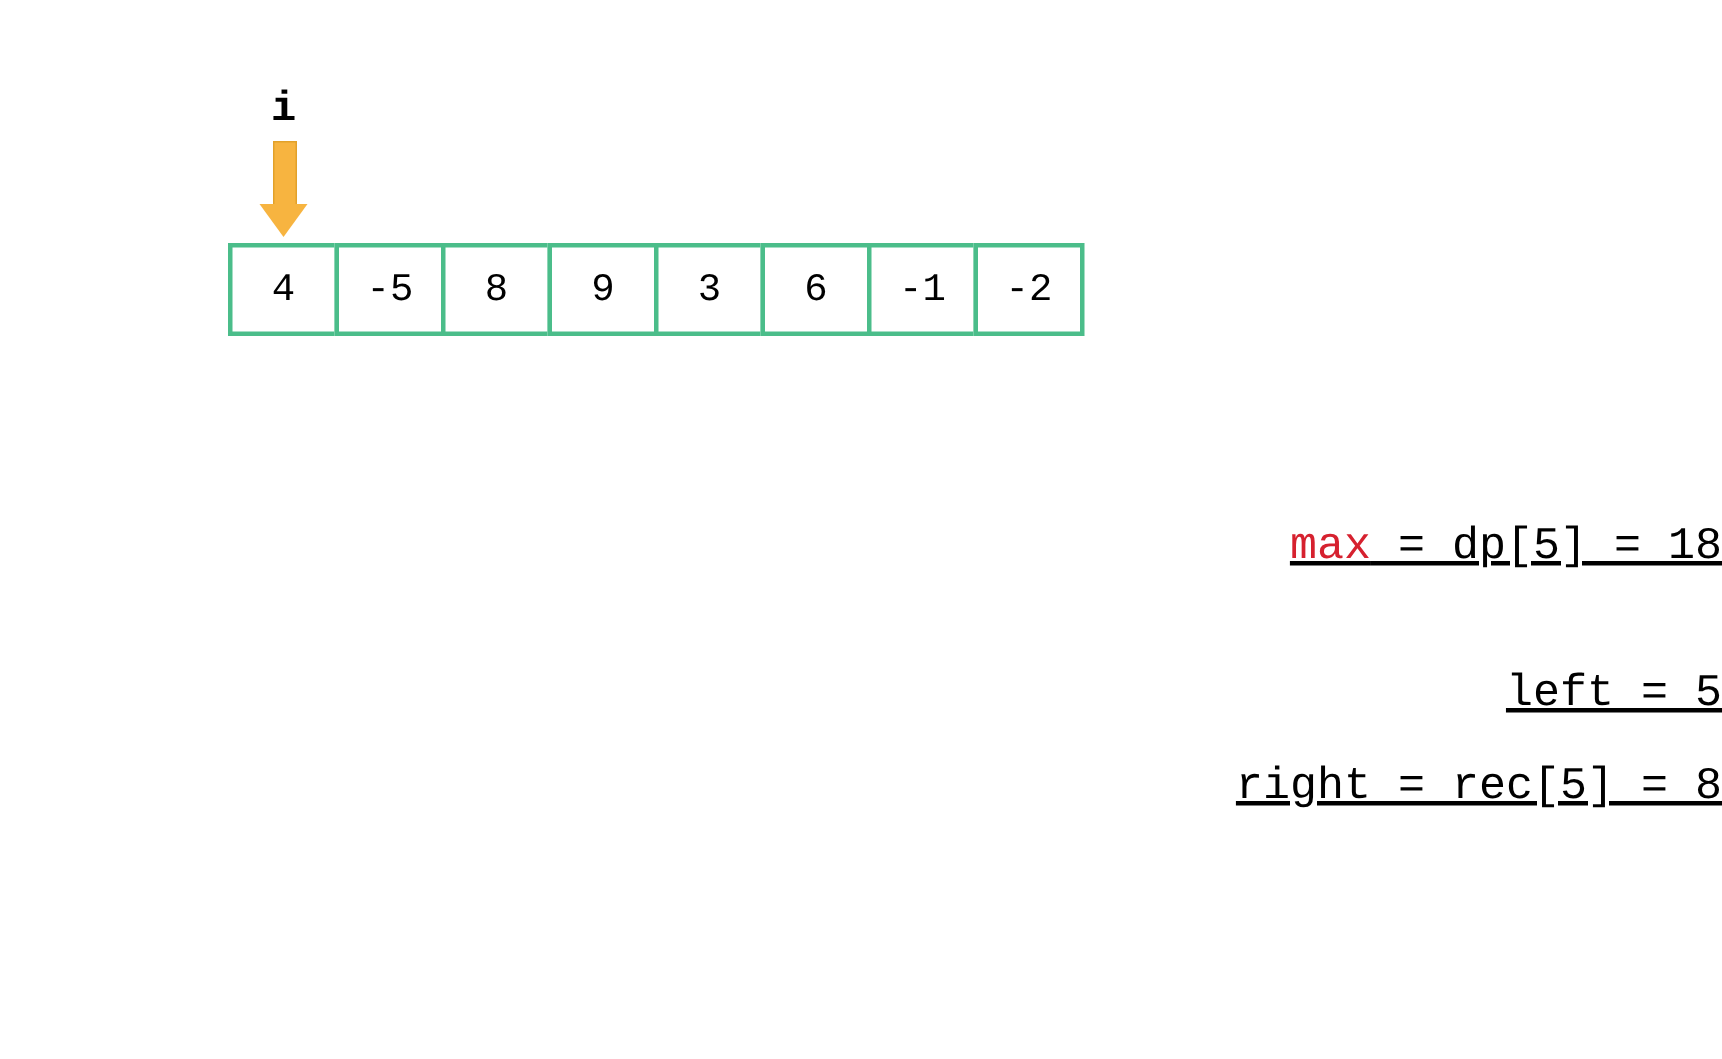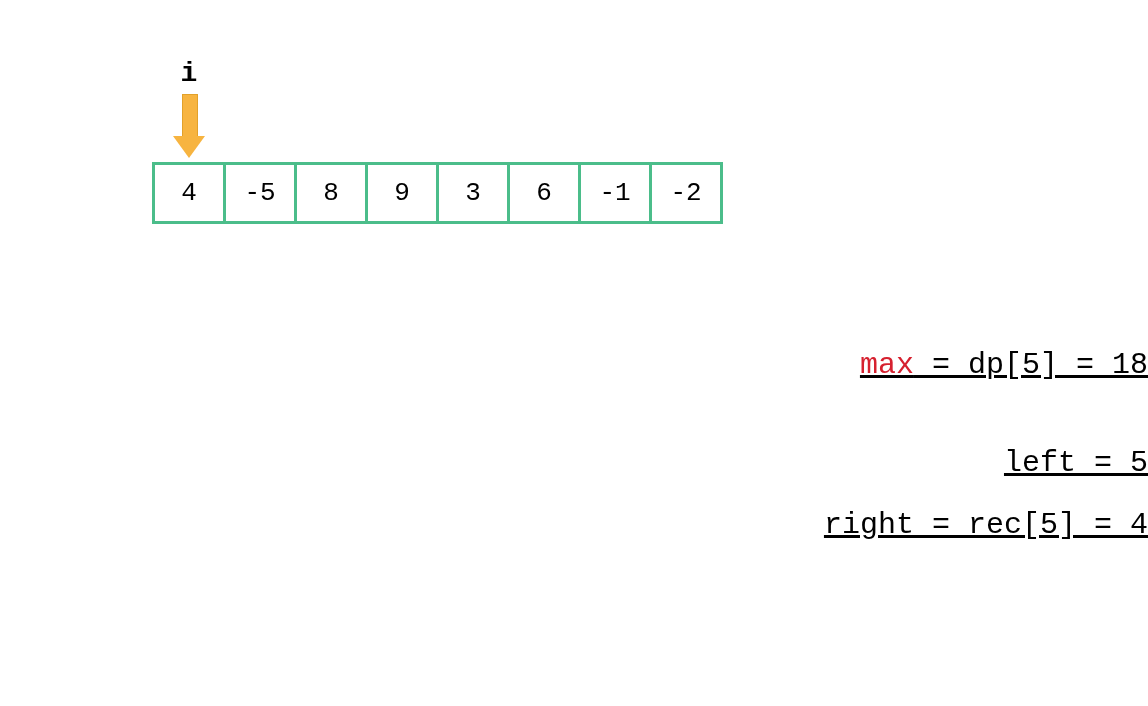--- a/index.html
+++ b/index.html
@@ -103,15 +103,15 @@
       <div class="cell">-1</div>
       <div class="cell">-2</div>
     </div>
 
   <div class="formulas" id="f1" style="top: 350px;">
     <span class="hl">max</span><span> = dp[5] = 18</span>
   </div>
 
   <div class="formulas" id="f2" style="top: 448px;">left = 5</div>
 
-  <div class="formulas" id="f3" style="top: 510px;">right = rec[5] = 4</div>
+  <div class="formulas" id="f3" style="top: 510px;">right = rec[5] = 8</div>
 
 </div>
 
 </body></html>

